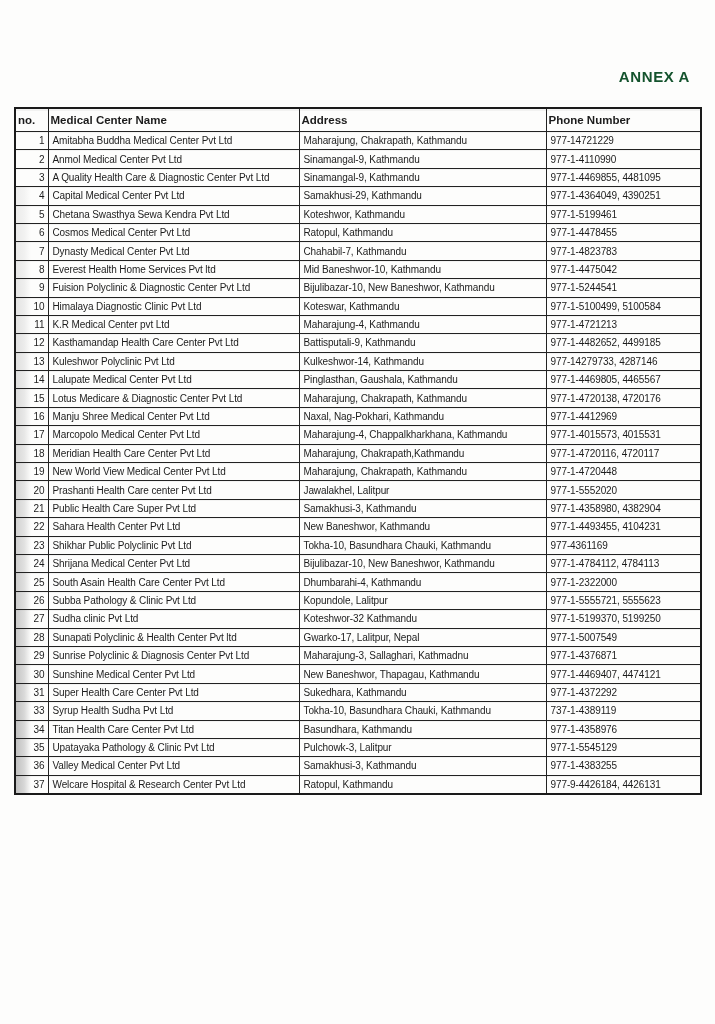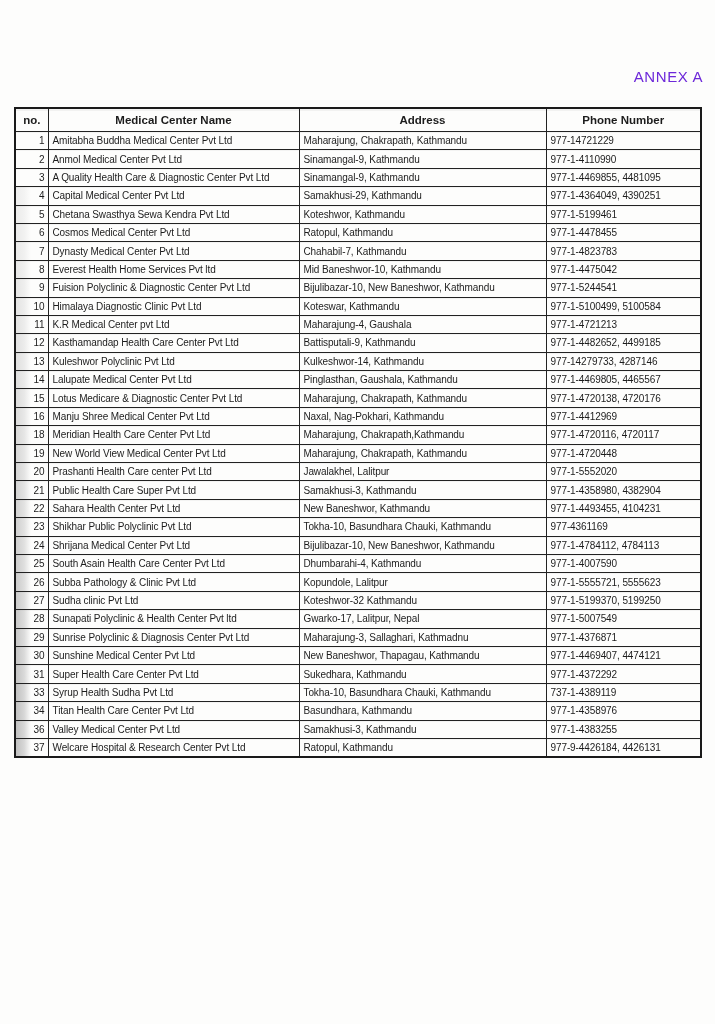--- a/index.html
+++ b/index.html
@@ -8,44 +8,44 @@
     width: 715px;
     height: 1024px;
     background: #fdfdfc;
     font-family: "Liberation Sans", sans-serif;
     color: #1c1c1c;
     overflow: hidden;
   }
   .annex-label {
     position: absolute;
     top: 68px;
-    right: 12px;
+    right: 25px;
     font-size: 15px;
-    font-weight: normal;
+    font-weight: bold;
     letter-spacing: 0.6px;
-    color: #6d28d9;
+    color: #14532d;
   }
   table.med-table {
     position: absolute;
     left: 14px;
     top: 107px;
     width: 686px;
     border-collapse: collapse;
     table-layout: fixed;
     border: 2px solid #1a1a1a;
   }
   .med-table th, .med-table td {
     border: 1px solid #222222;
     overflow: hidden;
     white-space: nowrap;
   }
   .med-table th {
     font-size: 11.5px;
     font-weight: bold;
-    text-align: center;
+    text-align: left;
     height: 20px;
     padding: 1px 2px;
     
     box-shadow: inset 0 2px 0 rgba(110,110,110,0.08);
   }
   .med-table td {
     font-size: 10px;
     letter-spacing: -0.1px;
     height: 15.4px;
     padding: 1px 4px;
@@ -146,21 +146,21 @@
         </tr>
         <tr>
           <td class="td-no">10<span class="artifact" style="opacity: 0.23;"></span></td>
           <td class="td-name">Himalaya Diagnostic Clinic Pvt Ltd</td>
           <td class="td-addr">Koteswar, Kathmandu</td>
           <td class="td-phone">977-1-5100499, 5100584</td>
         </tr>
         <tr>
           <td class="td-no">11<span class="artifact" style="opacity: 0.24;"></span></td>
           <td class="td-name">K.R Medical Center pvt Ltd</td>
-          <td class="td-addr">Maharajung-4,  Gaushala</td>
+          <td class="td-addr">Maharajung-4,  Kathmandu</td>
           <td class="td-phone">977-1-4721213</td>
         </tr>
         <tr>
           <td class="td-no">12<span class="artifact" style="opacity: 0.25;"></span></td>
           <td class="td-name">Kasthamandap Health Care Center Pvt Ltd</td>
           <td class="td-addr">Battisputali-9, Kathmandu</td>
           <td class="td-phone">977-1-4482652, 4499185</td>
         </tr>
         <tr>
           <td class="td-no">13<span class="artifact" style="opacity: 0.27;"></span></td>
@@ -180,20 +180,26 @@
           <td class="td-addr">Maharajung, Chakrapath, Kathmandu</td>
           <td class="td-phone">977-1-4720138, 4720176</td>
         </tr>
         <tr>
           <td class="td-no">16<span class="artifact" style="opacity: 0.31;"></span></td>
           <td class="td-name">Manju Shree Medical Center Pvt Ltd</td>
           <td class="td-addr">Naxal, Nag-Pokhari, Kathmandu</td>
           <td class="td-phone">977-1-4412969</td>
         </tr>
         <tr>
+          <td class="td-no">17<span class="artifact" style="opacity: 0.32;"></span></td>
+          <td class="td-name">Marcopolo Medical Center Pvt Ltd</td>
+          <td class="td-addr">Maharajung-4, Chappalkharkhana, Kathmandu</td>
+          <td class="td-phone">977-1-4015573, 4015531</td>
+        </tr>
+        <tr>
           <td class="td-no">18<span class="artifact" style="opacity: 0.34;"></span></td>
           <td class="td-name">Meridian Health Care Center Pvt Ltd</td>
           <td class="td-addr">Maharajung, Chakrapath,Kathmandu</td>
           <td class="td-phone">977-1-4720116, 4720117</td>
         </tr>
         <tr>
           <td class="td-no">19<span class="artifact" style="opacity: 0.35;"></span></td>
           <td class="td-name">New World View Medical Center Pvt Ltd</td>
           <td class="td-addr">Maharajung, Chakrapath, Kathmandu</td>
           <td class="td-phone">977-1-4720448</td>
@@ -225,21 +231,21 @@
         <tr>
           <td class="td-no">24<span class="artifact" style="opacity: 0.42;"></span></td>
           <td class="td-name">Shrijana Medical Center Pvt Ltd</td>
           <td class="td-addr">Bijulibazar-10, New Baneshwor, Kathmandu</td>
           <td class="td-phone">977-1-4784112, 4784113</td>
         </tr>
         <tr>
           <td class="td-no">25<span class="artifact" style="opacity: 0.44;"></span></td>
           <td class="td-name">South Asain Health Care Center Pvt Ltd</td>
           <td class="td-addr">Dhumbarahi-4, Kathmandu</td>
-          <td class="td-phone">977-1-4007590</td>
+          <td class="td-phone">977-1-2322000</td>
         </tr>
         <tr>
           <td class="td-no">26<span class="artifact" style="opacity: 0.45;"></span></td>
           <td class="td-name">Subba Pathology &amp; Clinic Pvt Ltd</td>
           <td class="td-addr">Kopundole, Lalitpur</td>
           <td class="td-phone">977-1-5555721, 5555623</td>
         </tr>
         <tr>
           <td class="td-no">27<span class="artifact" style="opacity: 0.46;"></span></td>
           <td class="td-name">Sudha clinic Pvt Ltd</td>
@@ -276,20 +282,26 @@
           <td class="td-addr">Tokha-10, Basundhara Chauki, Kathmandu</td>
           <td class="td-phone">737-1-4389119</td>
         </tr>
         <tr>
           <td class="td-no">34<span class="artifact" style="opacity: 0.55;"></span></td>
           <td class="td-name">Titan Health Care Center Pvt Ltd</td>
           <td class="td-addr">Basundhara, Kathmandu</td>
           <td class="td-phone">977-1-4358976</td>
         </tr>
         <tr>
+          <td class="td-no">35<span class="artifact" style="opacity: 0.55;"></span></td>
+          <td class="td-name">Upatayaka Pathology &amp; Clinic Pvt Ltd</td>
+          <td class="td-addr">Pulchowk-3, Lalitpur</td>
+          <td class="td-phone">977-1-5545129</td>
+        </tr>
+        <tr>
           <td class="td-no">36<span class="artifact" style="opacity: 0.55;"></span></td>
           <td class="td-name">Valley Medical Center Pvt Ltd</td>
           <td class="td-addr">Samakhusi-3, Kathmandu</td>
           <td class="td-phone">977-1-4383255</td>
         </tr>
         <tr>
           <td class="td-no">37<span class="artifact" style="opacity: 0.55;"></span></td>
           <td class="td-name">Welcare Hospital &amp; Research Center Pvt Ltd</td>
           <td class="td-addr">Ratopul, Kathmandu</td>
           <td class="td-phone">977-9-4426184, 4426131</td>

